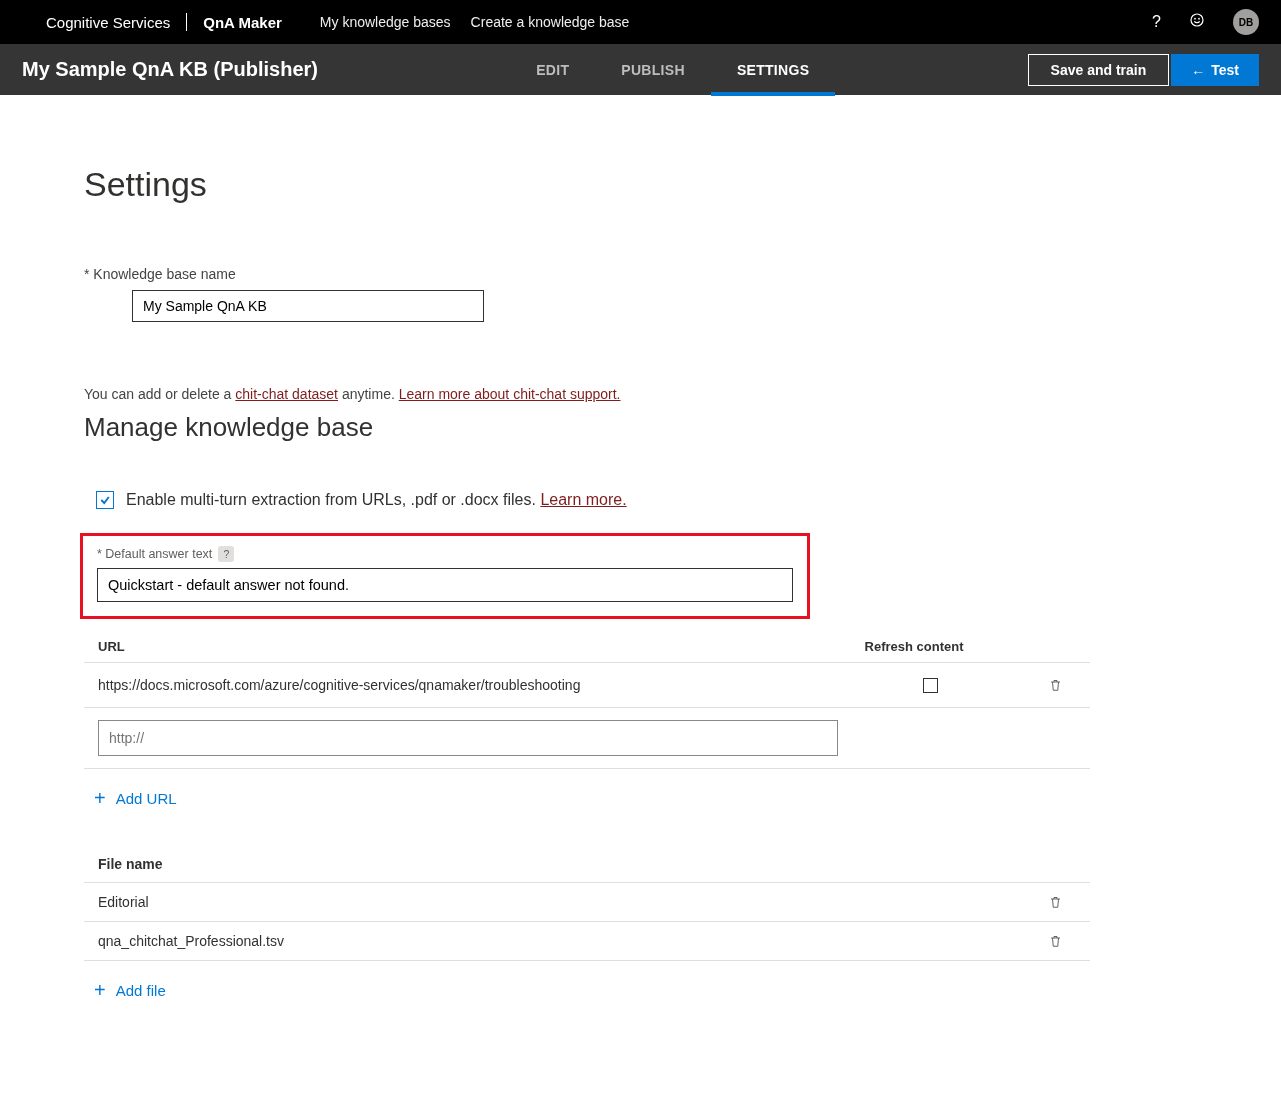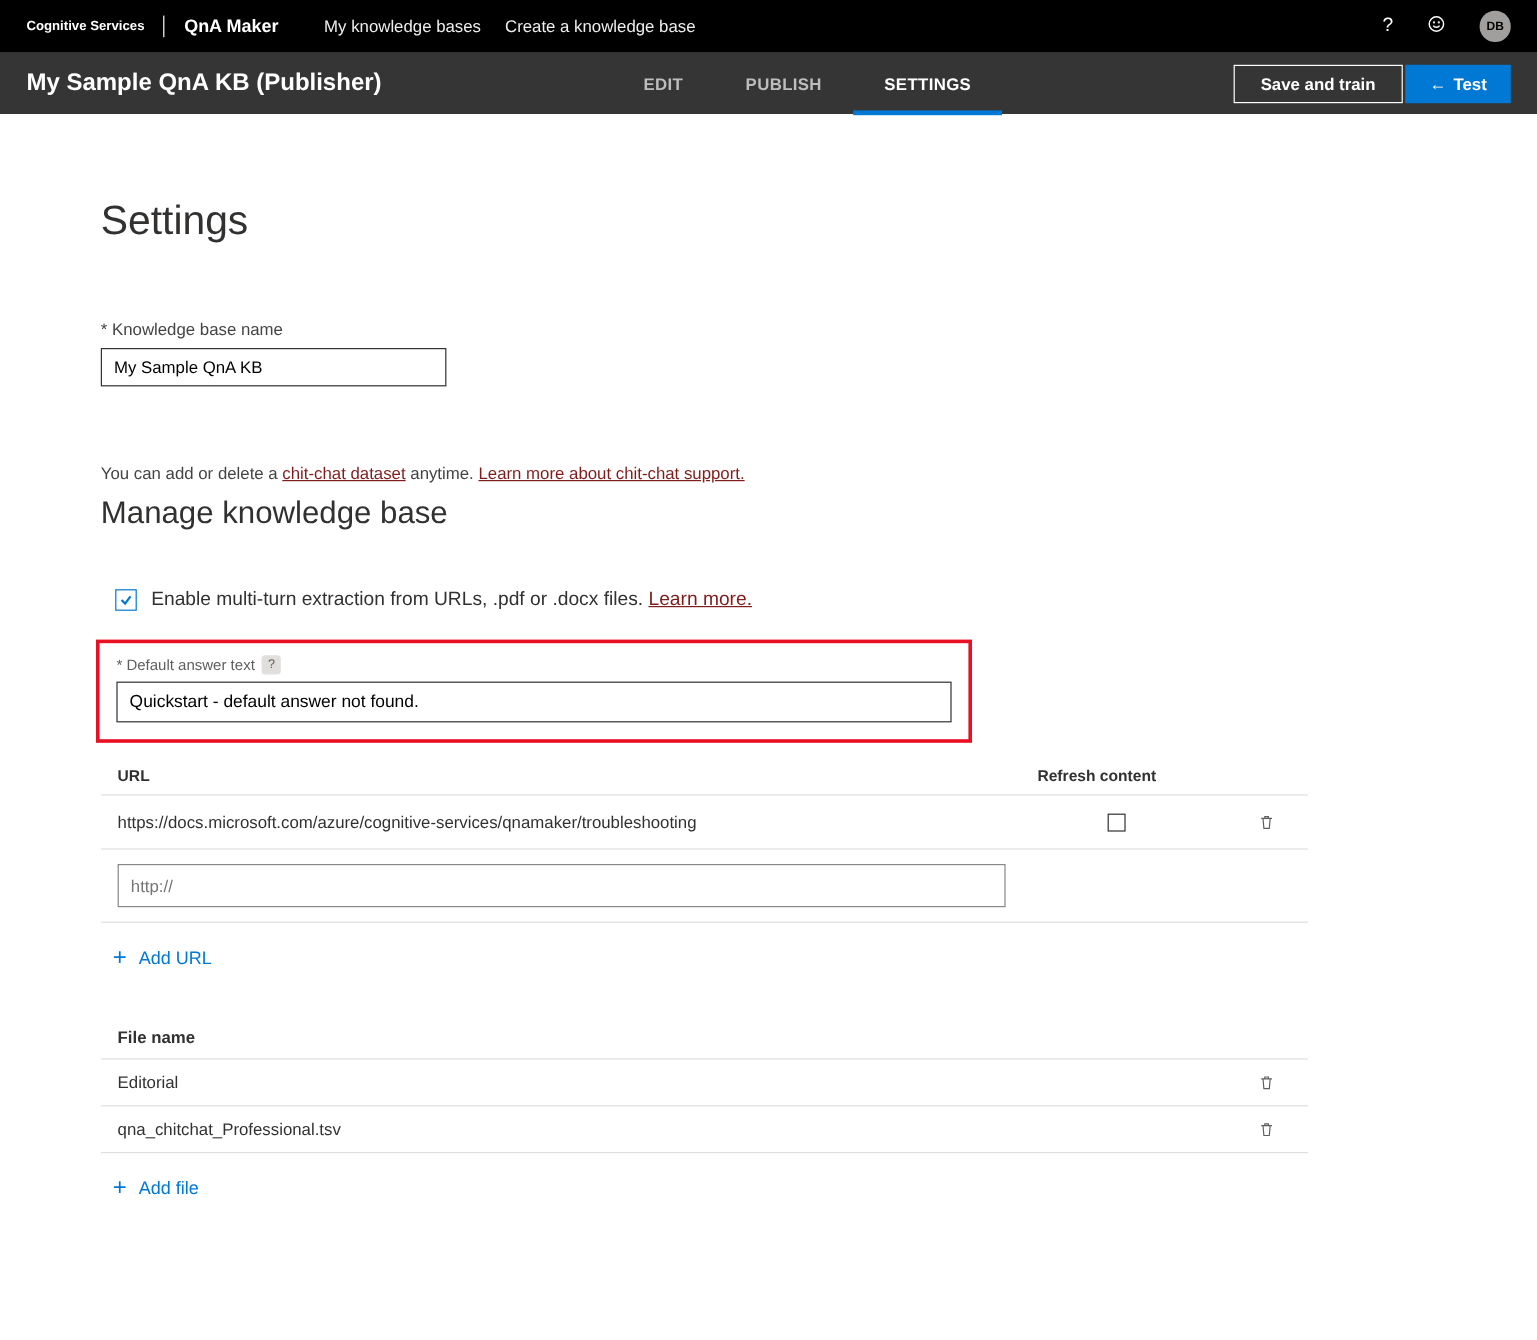--- a/index.html
+++ b/index.html
@@ -1,21 +1,21 @@
 <!DOCTYPE html>
 <html><head>
 <meta charset="utf-8">
 <style>
   * { box-sizing: border-box; margin: 0; padding: 0; font-family: "Segoe UI", Arial, sans-serif; }
   body { width: 1281px; background: #fff; color: #323130; }
 
   
   .topbar { background: #000; height: 44px; display: flex; align-items: center; padding: 0 22px; color: #fff; justify-content: space-between; }
   .topbar-left { display: flex; align-items: center; gap: 8px; }
-  .brand1 { font-weight: 700; font-size: 11px; }
+  .brand1 { font-weight: 400; font-size: 15px; margin-left: 24px; }
   .divider { width: 1px; height: 18px; background: #fff; margin: 0 8px; }
   .brand2 { font-weight: 700; font-size: 15px; margin-right: 18px; }
   .topnav { font-size: 14px; margin-left: 12px; color: #eee; }
   .topbar-right { display: flex; align-items: center; gap: 28px; }
   .top-icon { color: #fff; font-size: 16px; }
   .avatar { width: 26px; height: 26px; border-radius: 50%; background: #a19f9d; color: #000; font-size: 10px; display: flex; align-items: center; justify-content: center; font-weight: 600; }
 
   
   .subbar { background: #353535; height: 51px; display: flex; align-items: center; padding: 0 22px; color: #fff; justify-content: space-between; }
   .kb-title { font-size: 20px; font-weight: 600; color: #fff; }
@@ -25,21 +25,21 @@
   .tab.active::after { content: ""; position: absolute; bottom: -1px; left: 0; right: 0; height: 4px; background: #0078d4; }
   .sub-right { display: flex; gap: 2px; align-items: center; }
   .btn-outline { border: 1px solid #fff; padding: 7px 22px; font-size: 14px; font-weight: 600; color: #fff; background: transparent; }
   .btn-primary { background: #0078d4; color: #fff; padding: 8px 20px; font-size: 14px; font-weight: 600; border: none; display: flex; align-items: center; gap: 6px; }
 
   
   .main { padding: 70px 0 40px 84px; max-width: 1090px; }
   h1.page-title { font-size: 34px; font-weight: 400; color: #323130; margin-bottom: 62px; }
 
   .field-label { font-size: 14px; color: #444; margin-bottom: 8px; }
-  .text-input { border: 1px solid #323130; padding: 7px 10px; font-size: 14px; width: 288px; }
+  .text-input { border: 1px solid #323130; padding: 7px 10px; font-size: 14px; width: 352px; margin-left: 48px; }
   
   .chitchat-note { font-size: 14px; color: #444; margin-top: 64px; margin-bottom: 10px; }
   .link { color: #7f1d1d; text-decoration: underline; cursor: pointer; }
 
   h2.section-title { font-size: 26px; font-weight: 400; color: #323130; margin-bottom: 48px; }
 
   .checkbox-row { display: flex; align-items: center; gap: 12px; margin-left: 12px; margin-bottom: 24px; }
   .checkbox { width: 18px; height: 18px; border: 1px solid #0078d4; display: inline-flex; align-items: center; justify-content: center; }
   .checkbox svg { width: 12px; height: 12px; stroke: #0078d4; fill: none; stroke-width: 2.5; }
   .checkbox-label { font-size: 16px; }

